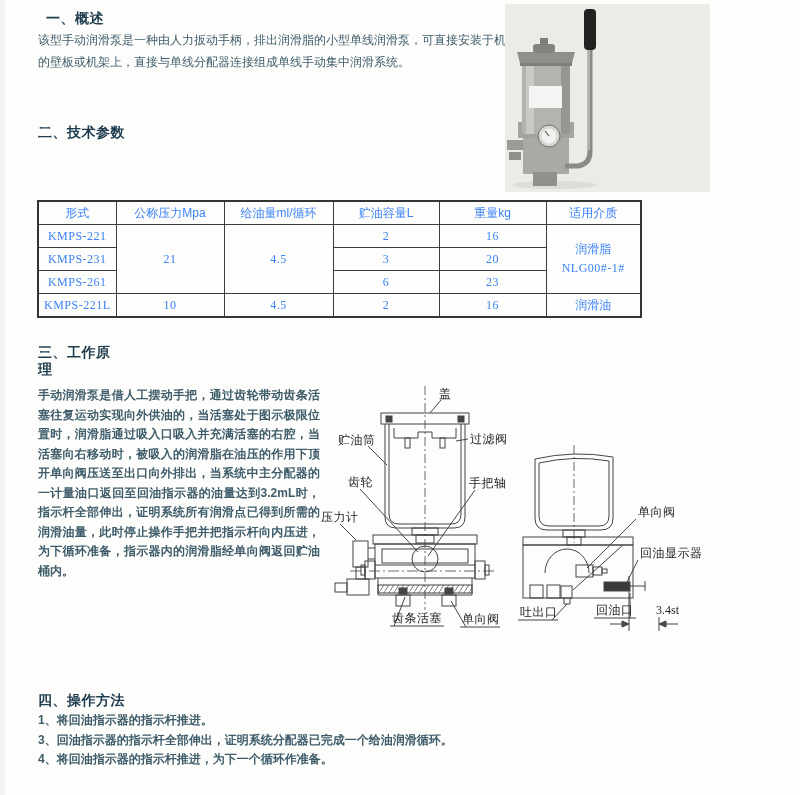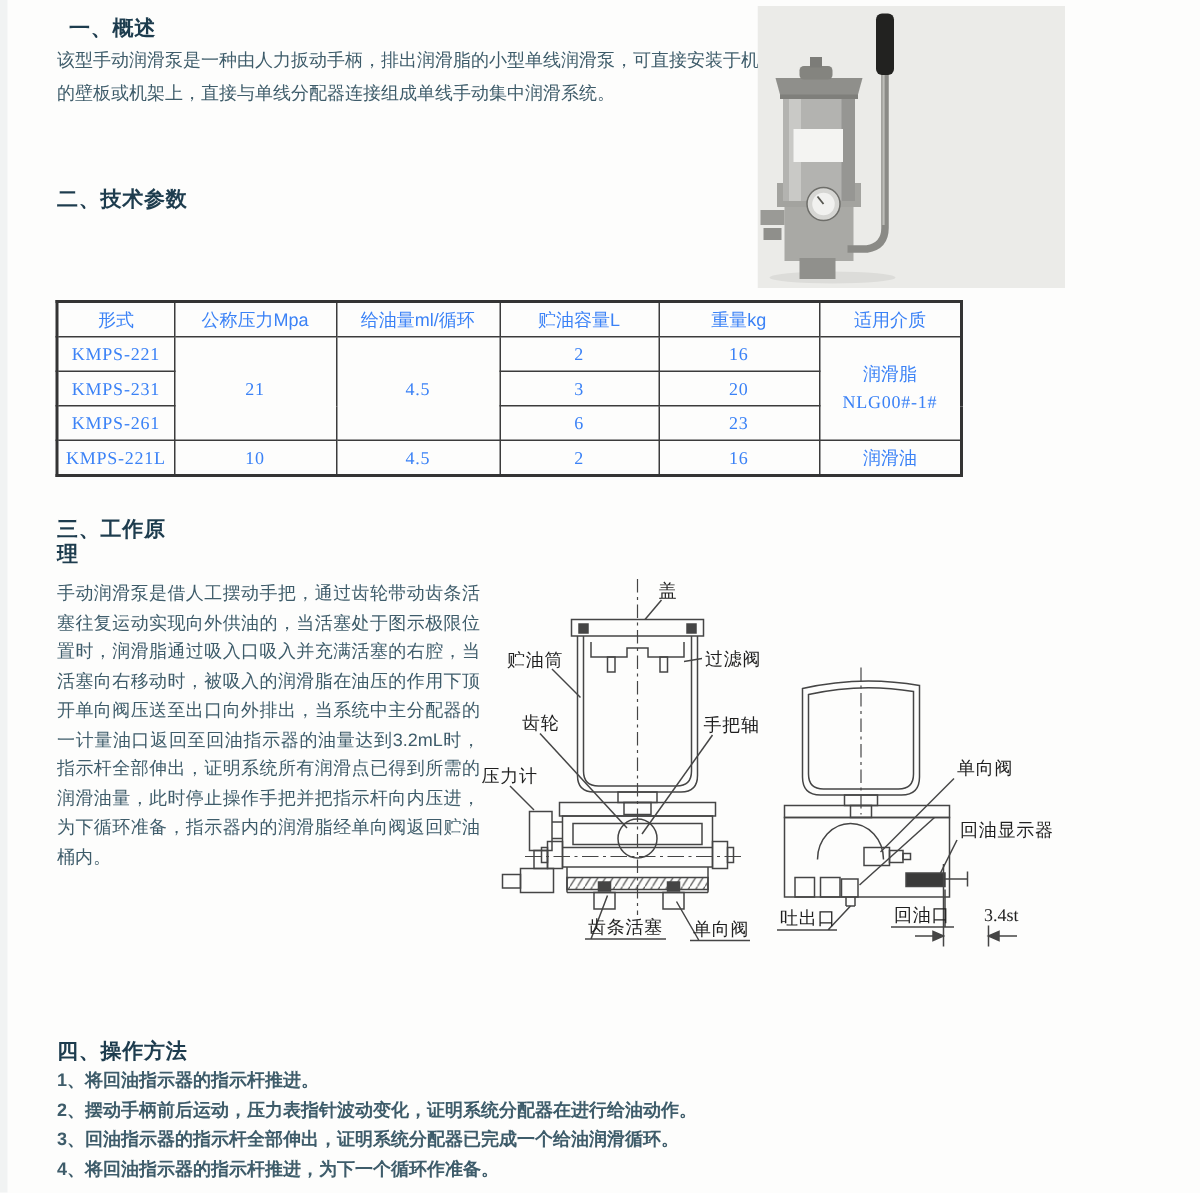--- a/index.html
+++ b/index.html
@@ -18,21 +18,21 @@
   #sec1-text p{margin:0;}
   #pump-photo{left:505px;top:4px;}
   #sec2-heading{left:38px;top:124px;}
   #spec-table-wrap{left:37px;top:200px;}
   table{border-collapse:collapse;table-layout:fixed;border:2px solid #343434;}
   td{border:1px solid #3c3c3c;text-align:center;vertical-align:middle;
      font-size:12px;color:#3b82f6;height:22px;padding:0;overflow:hidden;}
   .latin{font-family:"Liberation Serif","DejaVu Serif",serif;font-size:12px;letter-spacing:0.5px;}
   .medium-line{line-height:19px;}
   #sec3-heading{left:38px;top:344px;width:80px;line-height:17px;}
-  #sec3-body{left:38px;top:386px;width:282px;line-height:19.5px;text-align:justify;}
+  #sec3-body{left:38px;top:386px;width:282px;line-height:19.5px;text-align:justify;font-weight:bold;}
   #diagram{left:320px;top:383px;}
   #sec4-heading{left:38px;top:692px;}
   #sec4-steps{left:38px;top:711px;line-height:19.6px;font-weight:bold;}
   #diagram text{fill:#1f1f1f;font-size:12px;letter-spacing:0.5px;
      font-family:"Liberation Sans","DejaVu Sans",sans-serif;}
   #diagram text.dim{font-family:"Liberation Serif","DejaVu Serif",serif;letter-spacing:0;}
 </style>
 </head>
 <body>
 
@@ -236,16 +236,15 @@
   <text x="318" y="133">单向阀</text>
   <text x="320" y="174">回油显示器</text>
   <text x="200" y="233">吐出口</text>
   <text x="276" y="231">回油口</text>
   <text x="336" y="231" class="dim">3.4st</text>
 </svg>
 
 <div id="sec4-heading" class="abs heading">四、操作方法</div>
 <div id="sec4-steps" class="abs bodytext">
   <div>1、将回油指示器的指示杆推进。</div>
-  <div>2、摆动手柄前后运动，压力表指针波动变化，证明系统分配器在进行给油动作。</div>
   <div>3、回油指示器的指示杆全部伸出，证明系统分配器已完成一个给油润滑循环。</div>
   <div>4、将回油指示器的指示杆推进，为下一个循环作准备。</div>
 </div>
 
 </body></html>

